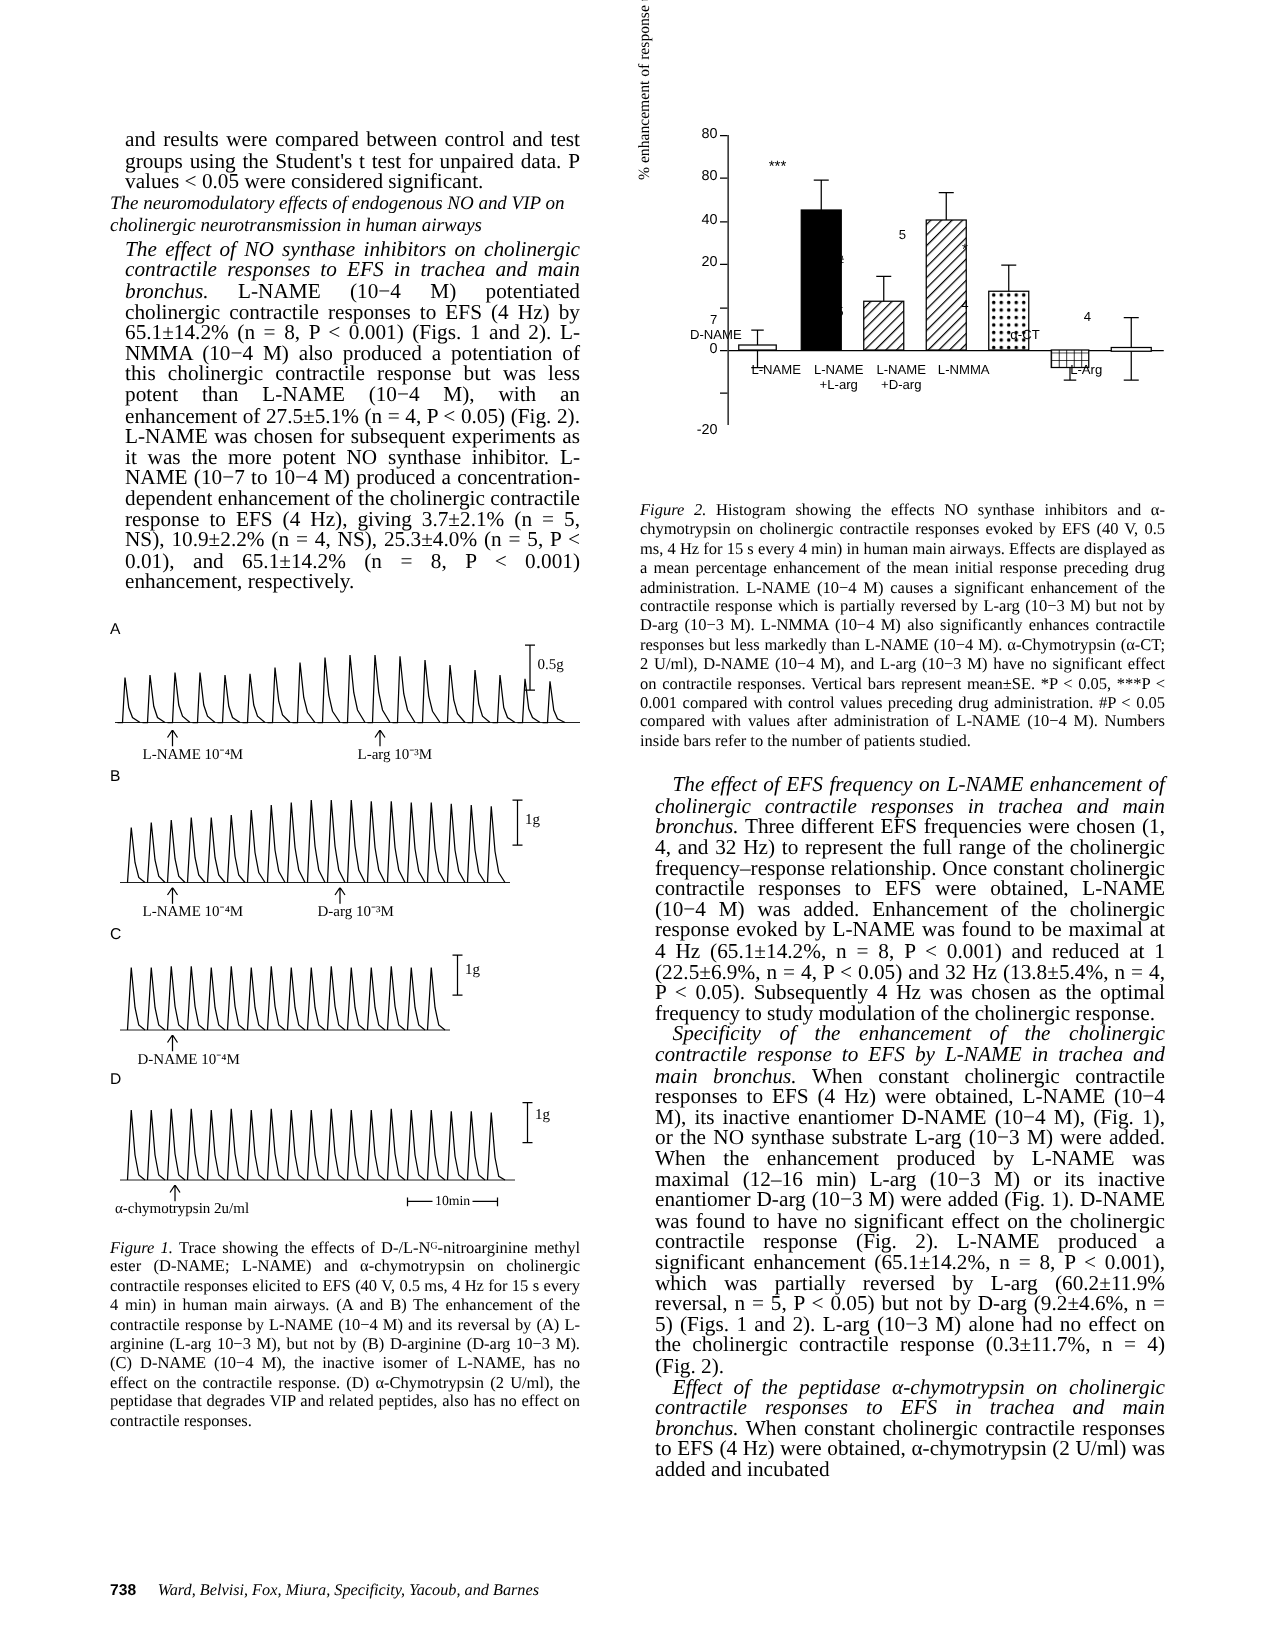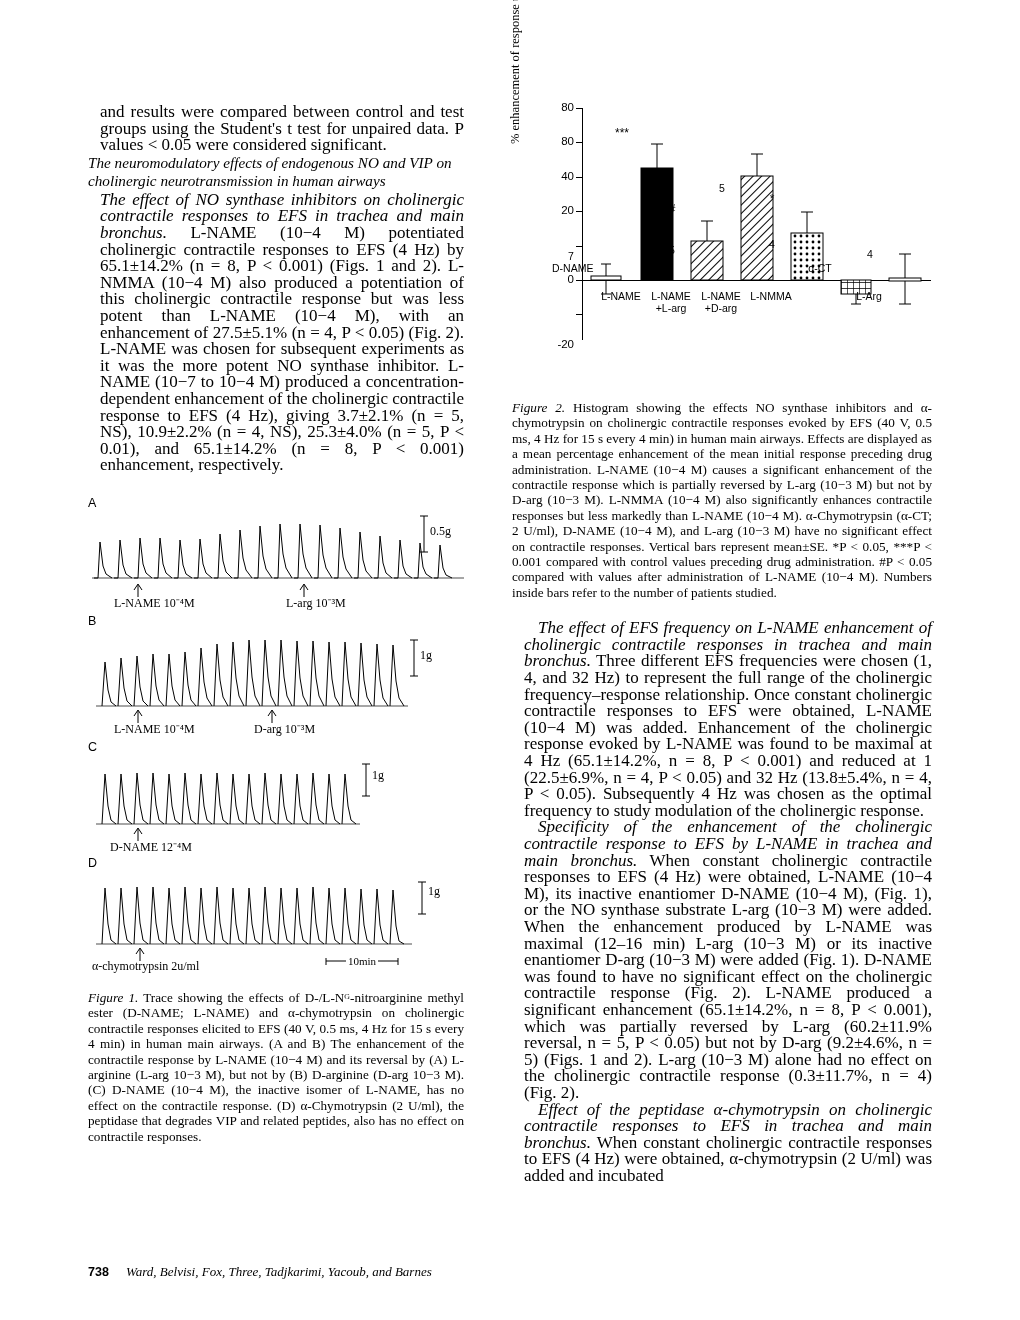--- a/index.html
+++ b/index.html
@@ -170,21 +170,21 @@
             <path d="M4 66 L268 66" stroke-width="0.7"></path>
           </g>
         </svg>
         <svg width="40" height="40" style="position:absolute;left:272px;top:22px;">
           <path d="M2 2 L10 2 M6 2 L6 34 M2 34 L10 34" stroke="#000" fill="none" stroke-width="1"></path>
         </svg>
         <div class="trace-label" style="position:absolute;left:284px;top:28px;">1g</div>
         <svg width="376" height="14" style="position:absolute;left:4px;top:88px;">
           <path d="M46 13 L46 1 M42 6 L46 0 L50 6" stroke="#000" fill="none" stroke-width="1"></path>
         </svg>
-        <div class="trace-label" style="position:absolute;left:22px;top:98px;">D-NAME 12⁻⁴M</div>
+        <div class="trace-label" style="position:absolute;left:22px;top:98px;">D-NAME 10⁻⁴M</div>
       </div>
 
       <div style="position:relative;height:124px;margin-top:4px;">
         <div class="panel-letter" style="position:absolute;left:0;top:0;">D</div>
         <svg width="376" height="76" style="position:absolute;left:4px;top:18px;">
           <g stroke="#000" fill="none" stroke-width="1">
             <path d="M10 70 L13 14 L16 50 L19 66 L24 70
                      M26 70 L29 14 L32 50 L35 66 L40 70
                      M42 70 L45 13 L48 49 L51 66 L56 70
                      M58 70 L61 13 L64 49 L67 66 L72 70
@@ -322,16 +322,16 @@
 
     <p class="body-text indent" style="margin-top:20px;"><span style="font-style:italic">The effect of EFS frequency on L-NAME enhancement of cholinergic contractile responses in trachea and main bronchus.</span> <span>Three different EFS frequencies were chosen (1, 4, and 32 Hz) to represent the full range of the cholinergic frequency–response relationship. Once constant cholinergic contractile responses to EFS were obtained, L-NAME (10−4 M) was added. Enhancement of the cholinergic response evoked by L-NAME was found to be maximal at 4 Hz (65.1±14.2%, n = 8, P &lt; 0.001) and reduced at 1 (22.5±6.9%, n = 4, P &lt; 0.05) and 32 Hz (13.8±5.4%, n = 4, P &lt; 0.05). Subsequently 4 Hz was chosen as the optimal frequency to study modulation of the cholinergic response.</span></p>
 
     <p class="body-text indent"><span style="font-style:italic">Specificity of the enhancement of the cholinergic contractile response to EFS by L-NAME in trachea and main bronchus.</span> <span>When constant cholinergic contractile responses to EFS (4 Hz) were obtained, L-NAME (10−4 M), its inactive enantiomer D-NAME (10−4 M), (Fig. 1), or the NO synthase substrate L-arg (10−3 M) were added. When the enhancement produced by L-NAME was maximal (12–16 min) L-arg (10−3 M) or its inactive enantiomer D-arg (10−3 M) were added (Fig. 1). D-NAME was found to have no significant effect on the cholinergic contractile response (Fig. 2). L-NAME produced a significant enhancement (65.1±14.2%, n = 8, P &lt; 0.001), which was partially reversed by L-arg (60.2±11.9% reversal, n = 5, P &lt; 0.05) but not by D-arg (9.2±4.6%, n = 5) (Figs. 1 and 2). L-arg (10−3 M) alone had no effect on the cholinergic contractile response (0.3±11.7%, n = 4) (Fig. 2).</span></p>
 
     <p class="body-text indent"><span style="font-style:italic">Effect of the peptidase α-chymotrypsin on cholinergic contractile responses to EFS in trachea and main bronchus.</span> <span>When constant cholinergic contractile responses to EFS (4 Hz) were obtained, α-chymotrypsin (2 U/ml) was added and incubated</span></p>
   </div>
 
   <div class="footer">
     <span class="pg">738</span>
-    <span class="authors" style="margin-left:14px;">Ward, Belvisi, Fox, Three, Tadjkarimi, Yacoub, and Barnes</span>
+    <span class="authors" style="margin-left:14px;">Ward, Belvisi, Fox, Miura, Specificity, Yacoub, and Barnes</span>
   </div>
 
 </div>
 
 </body></html>

